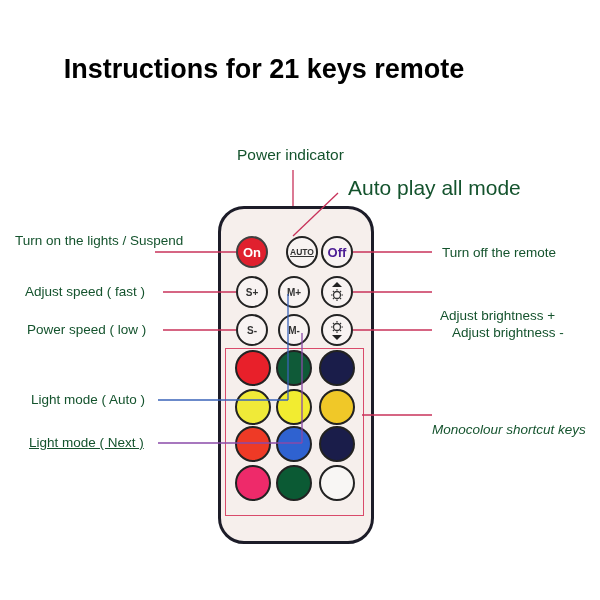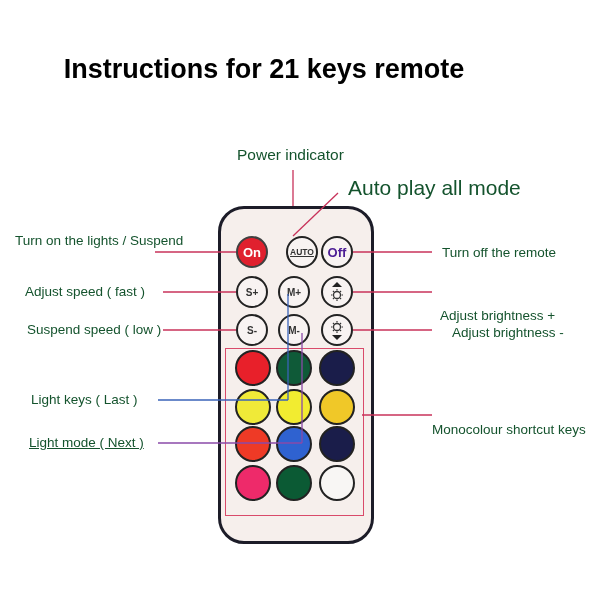--- a/index.html
+++ b/index.html
@@ -97,19 +97,19 @@
   <g stroke="#8a4aa8" stroke-width="1.3" fill="none">
     <line x1="158" y1="443" x2="302" y2="443"></line>
     <line x1="302" y1="443" x2="302" y2="333"></line>
   </g>
 </svg>
 
 <div class="lbl" style="left:237px;top:146px;font-size:15.5px;">Power indicator</div>
 <div class="lbl" style="left:348px;top:176px;font-size:21px;">Auto play all mode</div>
 <div class="lbl" style="left:15px;top:233px;text-align:right;">Turn on the lights / Suspend</div>
 <div class="lbl" style="left:25px;top:284px;">Adjust speed ( fast )</div>
-<div class="lbl" style="left:27px;top:322px;">Suspend speed ( low )</div>
+<div class="lbl" style="left:27px;top:322px;">Power speed ( low )</div>
 <div class="lbl" style="left:442px;top:245px;">Turn off the remote</div>
 <div class="lbl" style="left:440px;top:284px;margin-top:24px;">Adjust brightness +</div>
 <div class="lbl" style="left:452px;top:325px;">Adjust brightness -</div>
-<div class="lbl" style="left:31px;top:392px;">Light keys ( Last )</div>
+<div class="lbl" style="left:31px;top:392px;">Light mode ( Auto )</div>
 <div class="lbl" style="left:29px;top:435px;text-decoration:underline;">Light mode ( Next )</div>
-<div class="lbl" style="left:432px;top:422px;">Monocolour shortcut keys</div>
+<div class="lbl" style="left:432px;top:422px;font-style:italic;">Monocolour shortcut keys</div>
 
 </body></html>

